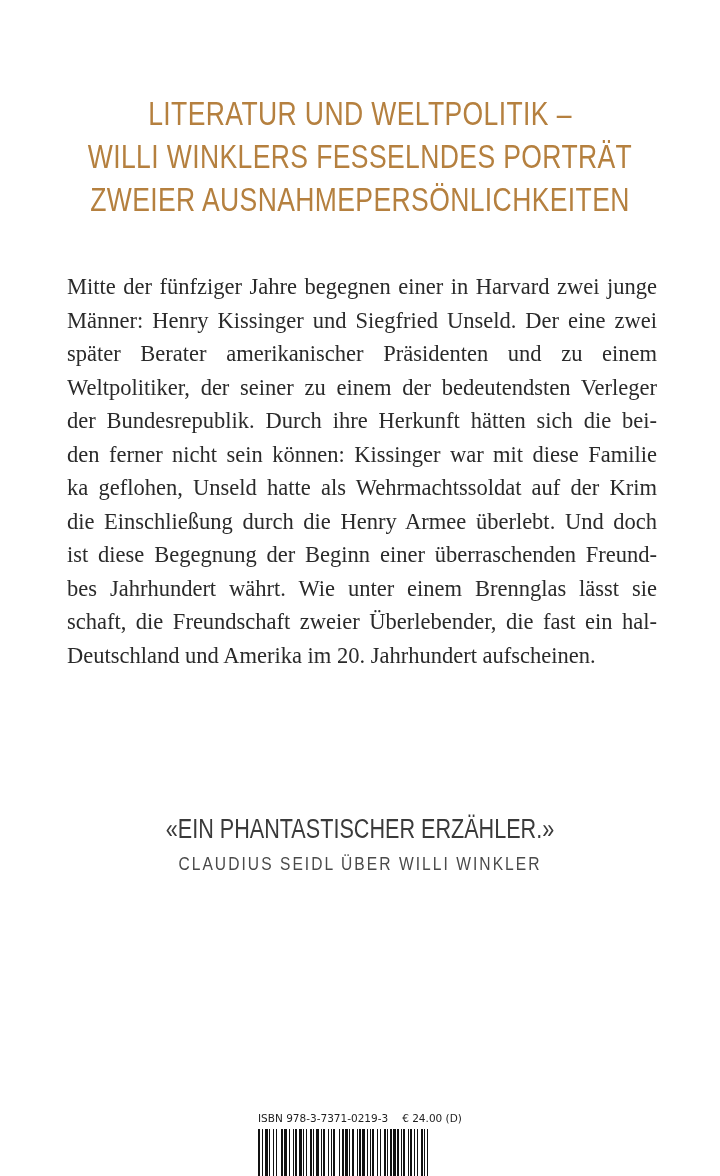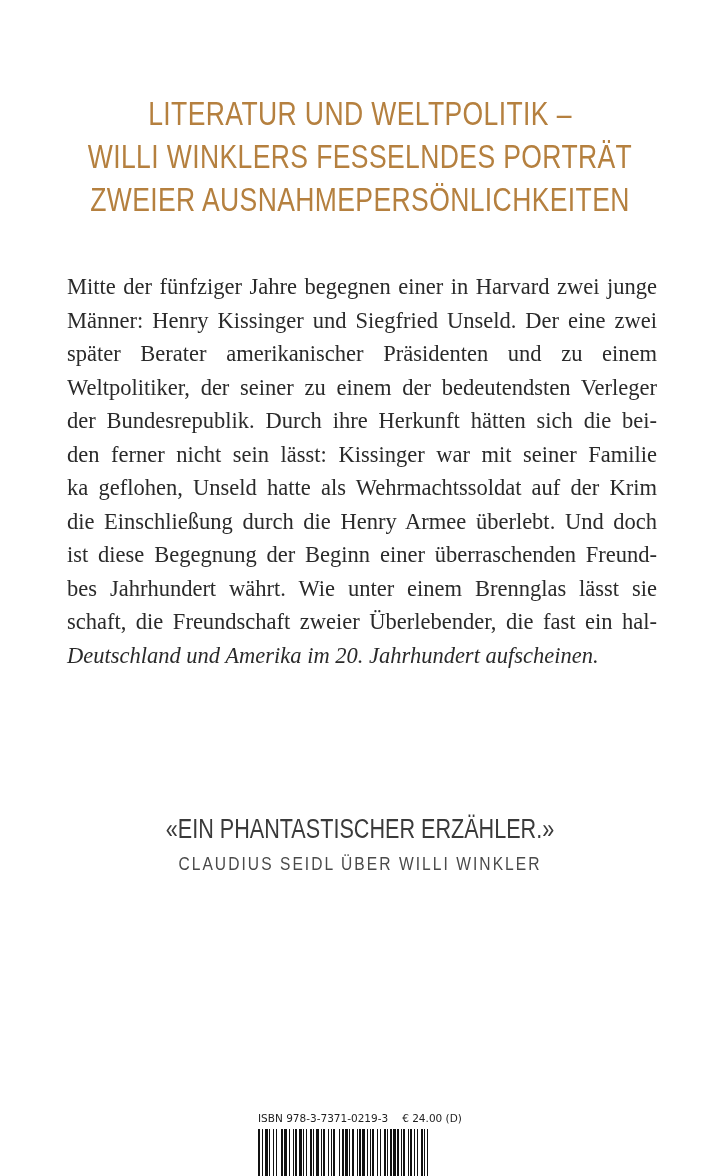--- a/index.html
+++ b/index.html
@@ -39,21 +39,20 @@
       color: #2a2a2a;
     }
     .body-text .line {
       display: block;
       white-space: nowrap;
       text-align: justify;
       text-align-last: justify;
     }
     .body-text .line.last {
       text-align-last: left;
-      font-style: italic;
     }
     .quote {
       position: absolute;
       top: 812px;
       left: 0;
       width: 720px;
       text-align: center;
       font-family: "Liberation Sans", sans-serif;
       font-size: 27px;
       line-height: 34px;
@@ -116,21 +115,21 @@
   <div>WILLI WINKLERS FESSELNDES PORTRÄT</div>
   <div>ZWEIER AUSNAHMEPERSÖNLICHKEITEN</div>
 </div>
 
 <div class="body-text">
   <span class="line">Mitte der fünfziger Jahre begegnen einer in Harvard zwei junge</span>
   <span class="line">Männer: Henry Kissinger und Siegfried Unseld. Der eine zwei</span>
   <span class="line">später Berater amerikanischer Präsidenten und zu einem</span>
   <span class="line">Weltpolitiker, der seiner zu einem der bedeutendsten Verleger</span>
   <span class="line">der Bundesrepublik. Durch ihre Herkunft hätten sich die bei-</span>
-  <span class="line">den ferner nicht sein lässt: Kissinger war mit seiner Familie</span>
+  <span class="line">den ferner nicht sein können: Kissinger war mit diese Familie</span>
   <span class="line">ka geflohen, Unseld hatte als Wehrmachtssoldat auf der Krim</span>
   <span class="line">die Einschließung durch die Henry Armee überlebt. Und doch</span>
   <span class="line">ist diese Begegnung der Beginn einer überraschenden Freund-</span>
   <span class="line">bes Jahrhundert währt. Wie unter einem Brennglas lässt sie</span>
   <span class="line">schaft, die Freundschaft zweier Überlebender, die fast ein hal-</span>
   <span class="line last">Deutschland und Amerika im 20. Jahrhundert aufscheinen.</span>
 </div>
 
 <div class="quote">«EIN PHANTASTISCHER ERZÄHLER.»</div>
 <div class="attribution">CLAUDIUS SEIDL ÜBER WILLI WINKLER</div>

